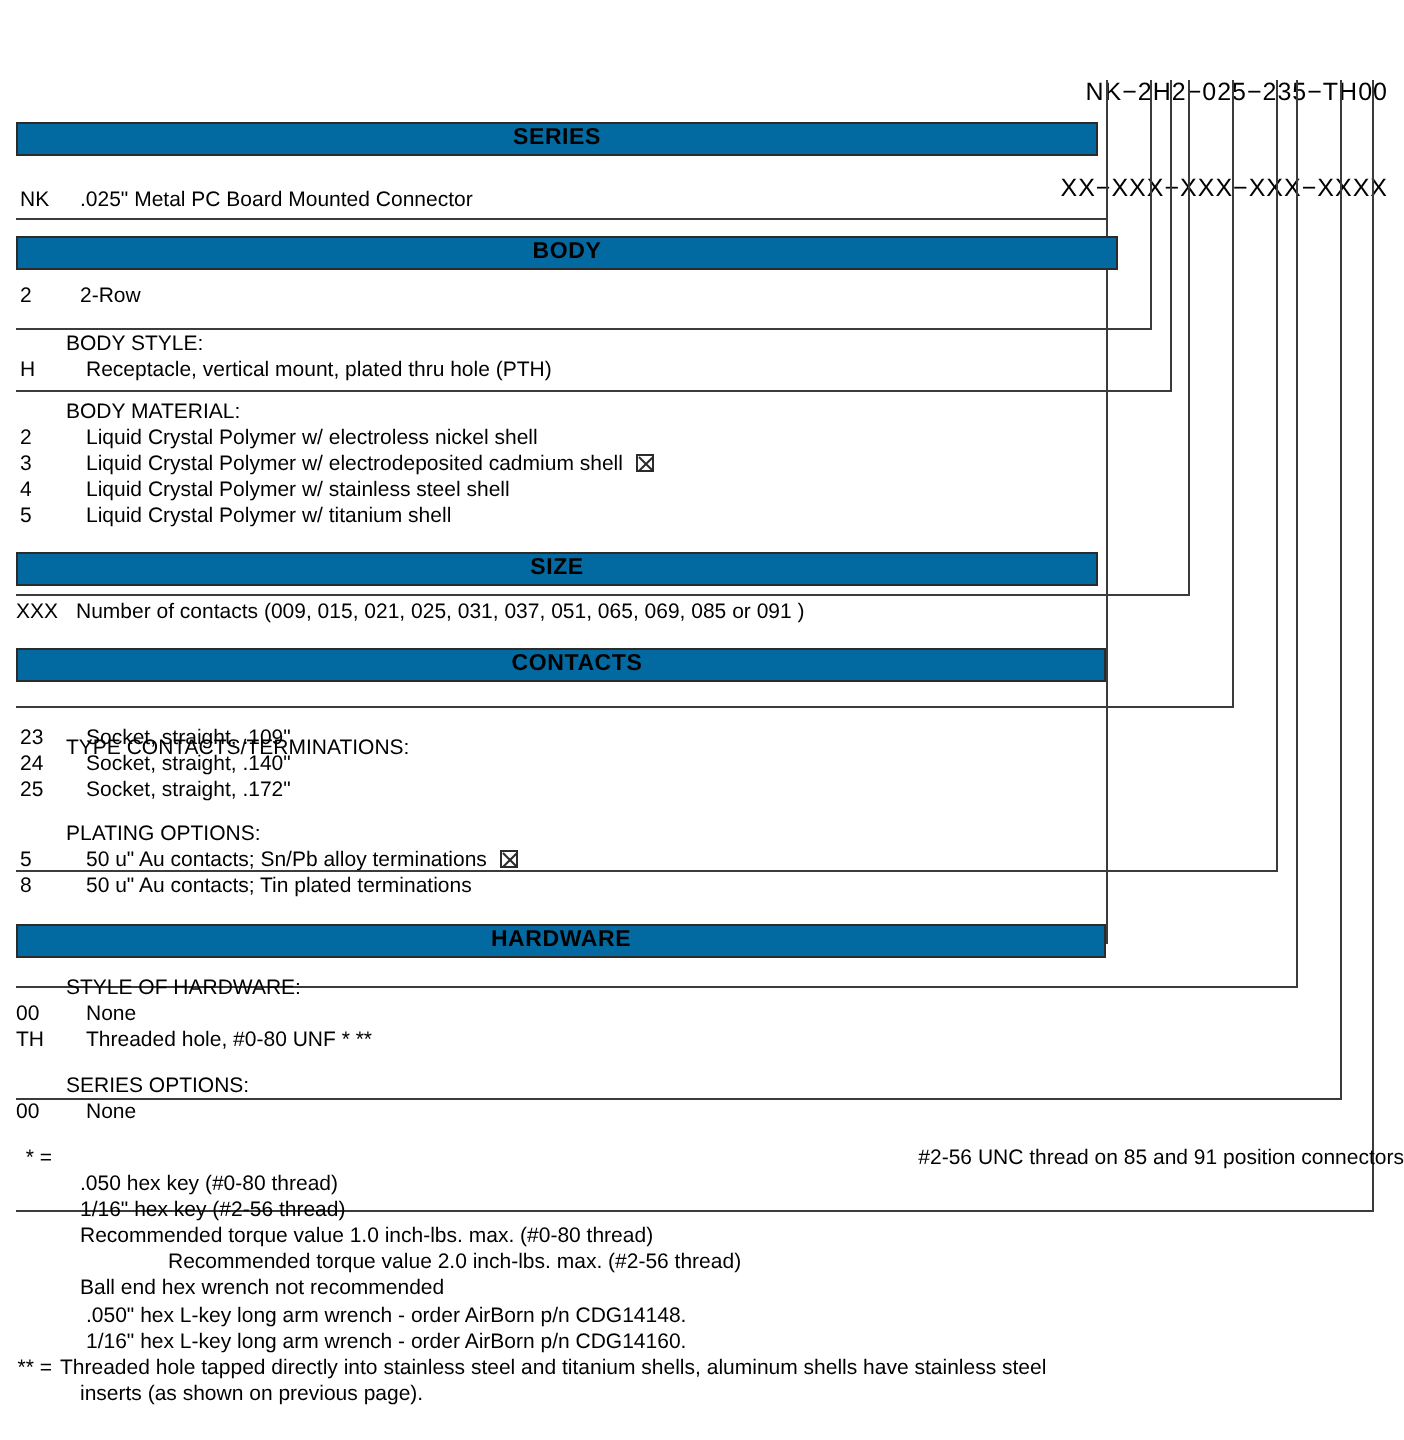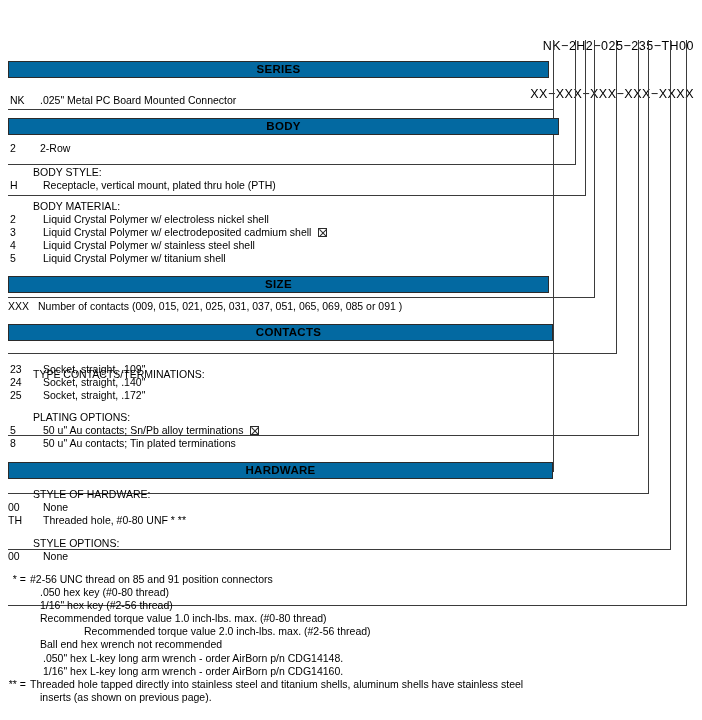--- a/index.html
+++ b/index.html
@@ -239,31 +239,31 @@
 
 <div class="row" style="left:8px; top:501px; width:540px;">
   <span class="code" style="width:24px;">00</span>
   <span class="desc" style="left:35px;">None</span>
 </div>
 <div class="row" style="left:8px; top:514px; width:540px;">
   <span class="code" style="width:24px;">TH</span>
   <span class="desc" style="left:35px;">Threaded hole, #0-80 UNF * **</span>
 </div>
 
-<div class="grouplabel" style="left:33px; top:537px;">STYLE OPTIONS:</div>
+<div class="grouplabel" style="left:33px; top:537px;">SERIES OPTIONS:</div>
 
 <div class="row" style="left:8px; top:550px; width:540px;">
   <span class="code" style="width:24px;">00</span>
   <span class="desc" style="left:35px;">None</span>
 </div>
 
 <div id="footnotes">
   <div class="fn-line">
     <span class="fn-marker" style="left:0px;">* =</span>
-    <span class="fn-text" style="margin-left:30px;">#2-56 UNC thread on 85 and 91 position connectors</span>
+    <span class="fn-text" style="margin-left:30px;text-align:right;">#2-56 UNC thread on 85 and 91 position connectors</span>
   </div>
   <div class="fn-line">
     <span class="fn-marker" style="left:0px;"></span>
     <span class="fn-text" style="margin-left:40px;">.050 hex key (#0-80 thread)</span>
   </div>
   <div class="fn-line">
     <span class="fn-marker" style="left:0px;"></span>
     <span class="fn-text" style="margin-left:40px;">1/16" hex key (#2-56 thread)</span>
   </div>
   <div class="fn-line">

